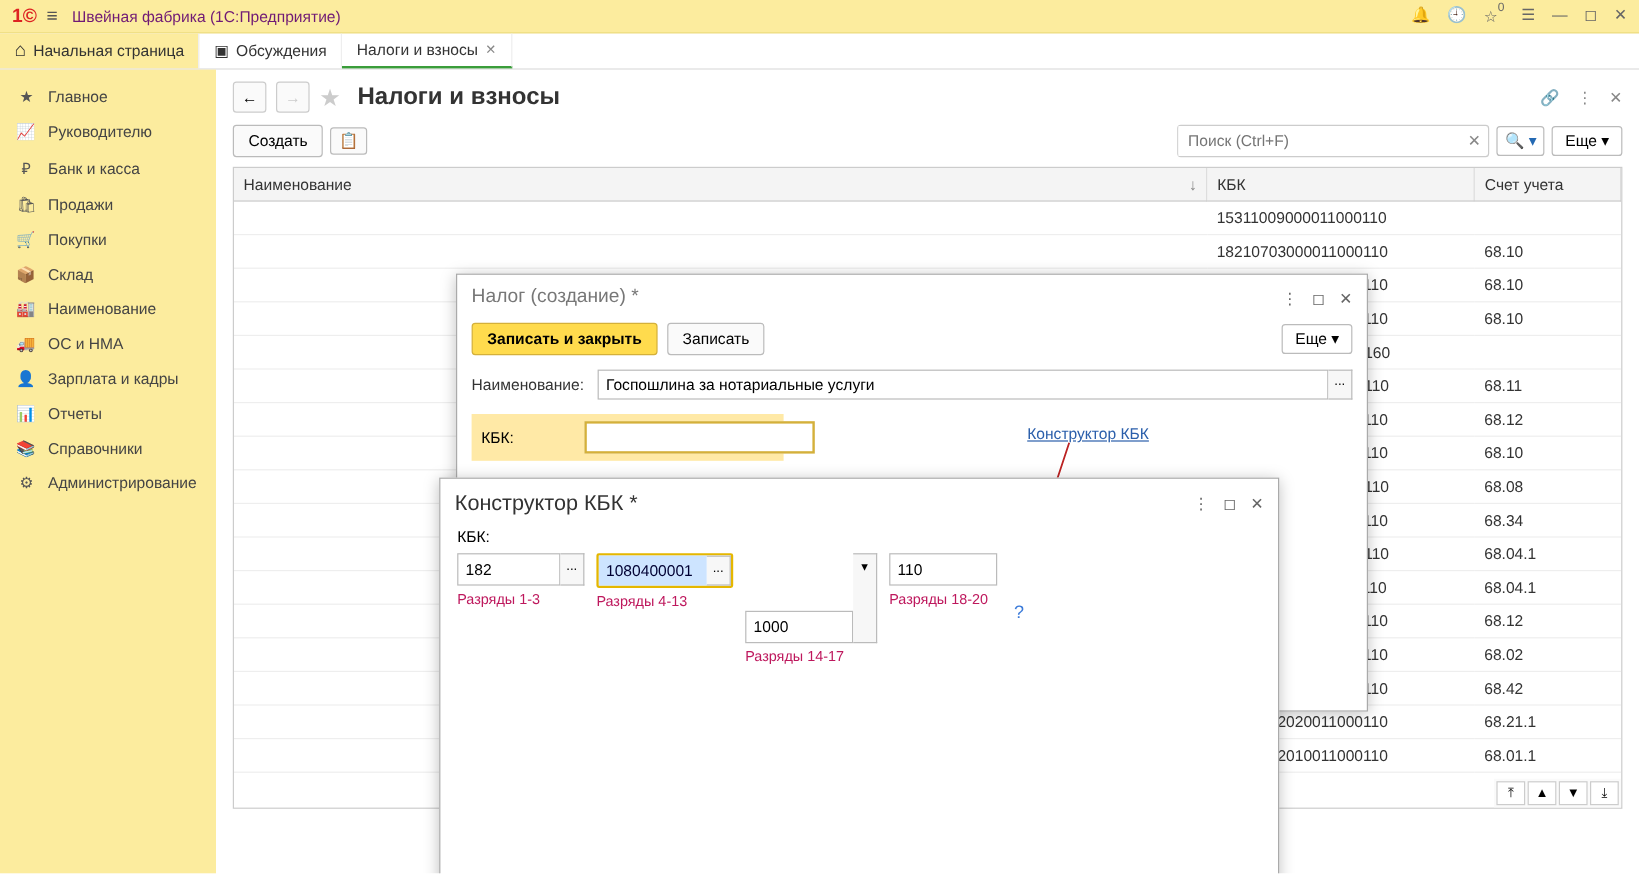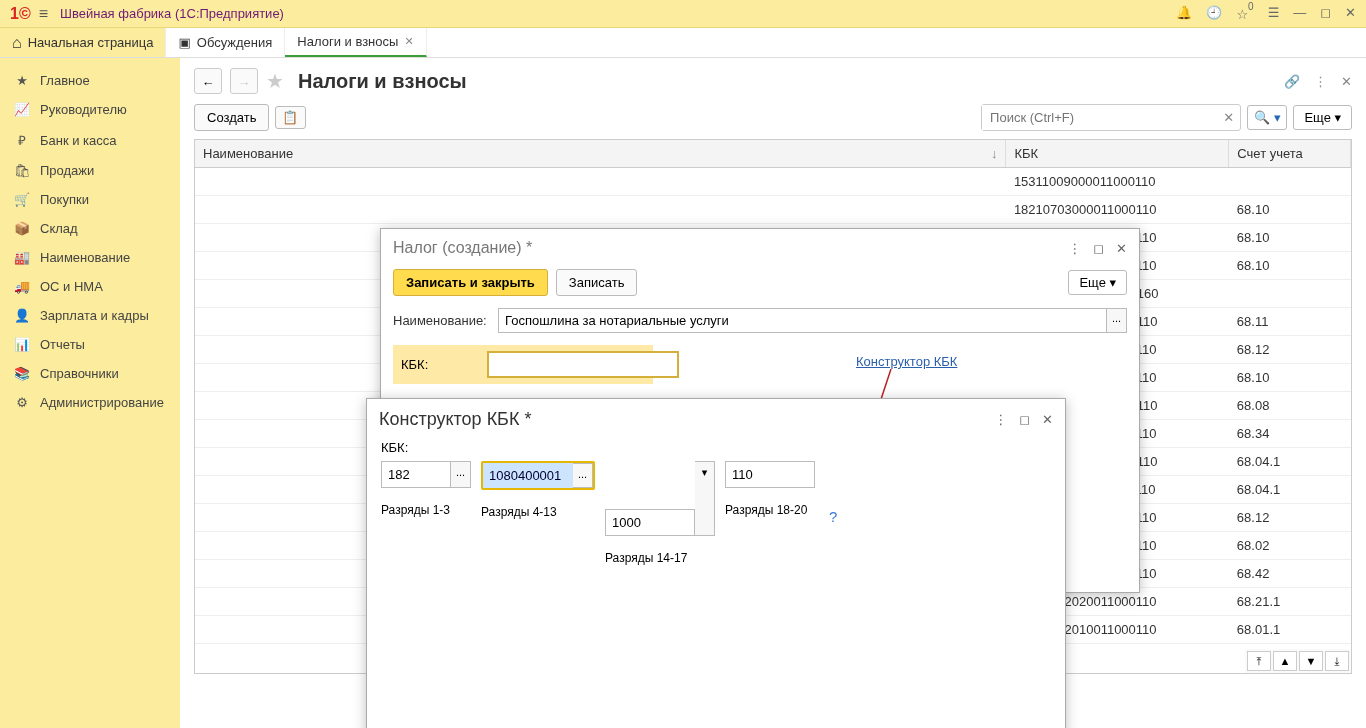--- a/index.html
+++ b/index.html
@@ -94,21 +94,21 @@
 .dialog2 { top: 340px; left: 186px; width: 700px; height: 370px; }
 .dialog2 .dialog-title .text { color: #333; font-size: 18px; }
 .kbk-fields { display: flex; gap: 10px; padding: 6px 14px; align-items: flex-start; }
 .kbk-col { display: flex; flex-direction: column; font-size: 12px; }
 .kbk-col .field { display: flex; }
 .kbk-col input { padding: 5px 6px; border: 1px solid #bbb; }
 .kbk-col .dd { width: 20px; border: 1px solid #bbb; border-left: none; background: #f7f7f7; text-align: center; cursor: pointer; font-size: 11px; padding-top:4px; }
 .kbk-col .ell { width: 20px; border: 1px solid #bbb; border-left: none; background: #f7f7f7; text-align: center; cursor: pointer; font-size: 11px; padding-top:4px; }
 .kbk-col.active .field { border: 2px solid #e5b700; border-radius: 2px; }
 .kbk-col.active input { border: none; background: #cde4ff; color: #003; }
-.kbk-col label { color: #000000; margin-top: 15px; font-size: 12px; }
+.kbk-col label { color: #be185d; margin-top: 4px; font-size: 12px; }
 .help-q { color: #3a7ad9; font-size: 15px; cursor: pointer; align-self: center; margin-left: 4px; margin-top: 6px; }
 .kbk-desc { padding: 8px 14px; color: #a0522d; font-size: 13px; line-height: 1.4; }
 </style>
 </head>
 <body>
 
 <div class="titlebar">
   <span class="logo">1©</span>
   <span class="hamburger">≡</span>
   <span class="title">Швейная фабрика  (1С:Предприятие)</span>
@@ -367,21 +367,21 @@
         <div class="dialog-title-actions">
           <span>⋮</span>
           <span>◻</span>
           <span>✕</span>
         </div>
       </div>
       <div style="padding: 4px 14px 0 14px;"><span>КБК:</span></div>
       <div class="kbk-fields">
         <div class="kbk-col">
           <div class="field">
-              <input style="width: 70px;" value="182">
+              <input style="width: 86px;" value="182">
               <div class="ell">...</div>
             </div>
           <label>Разряды 1-3</label>
         </div>
         <div class="kbk-col active">
           <div class="field">
               <input style="width: 90px;" value="1080400001">
               <div class="ell">...</div>
             </div>
           <label>Разряды 4-13</label>

